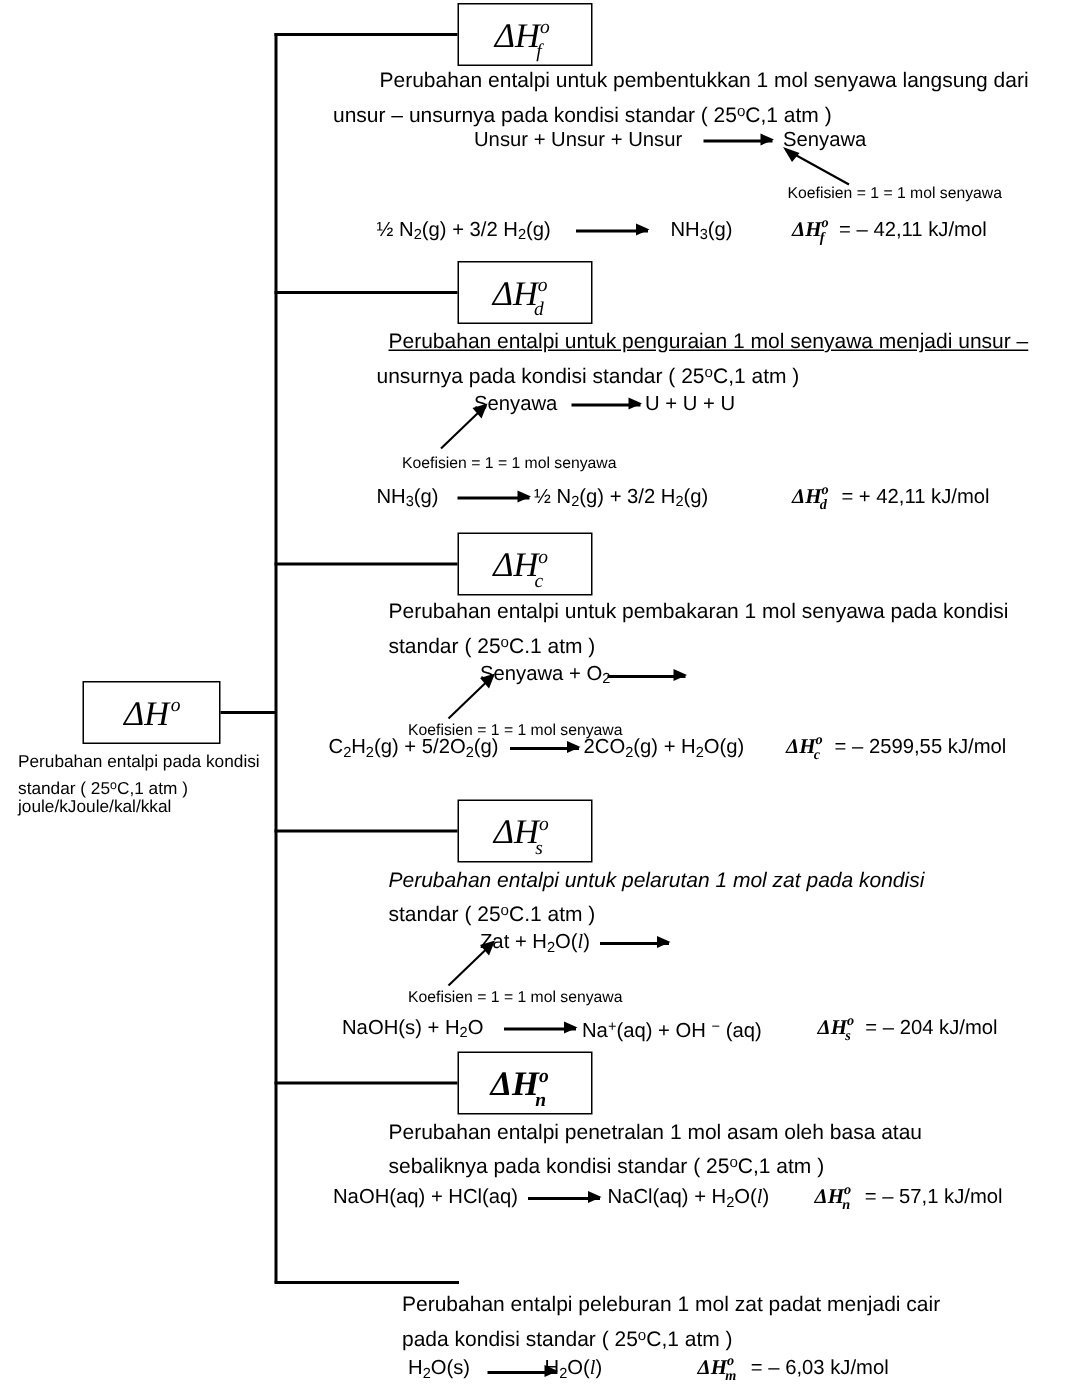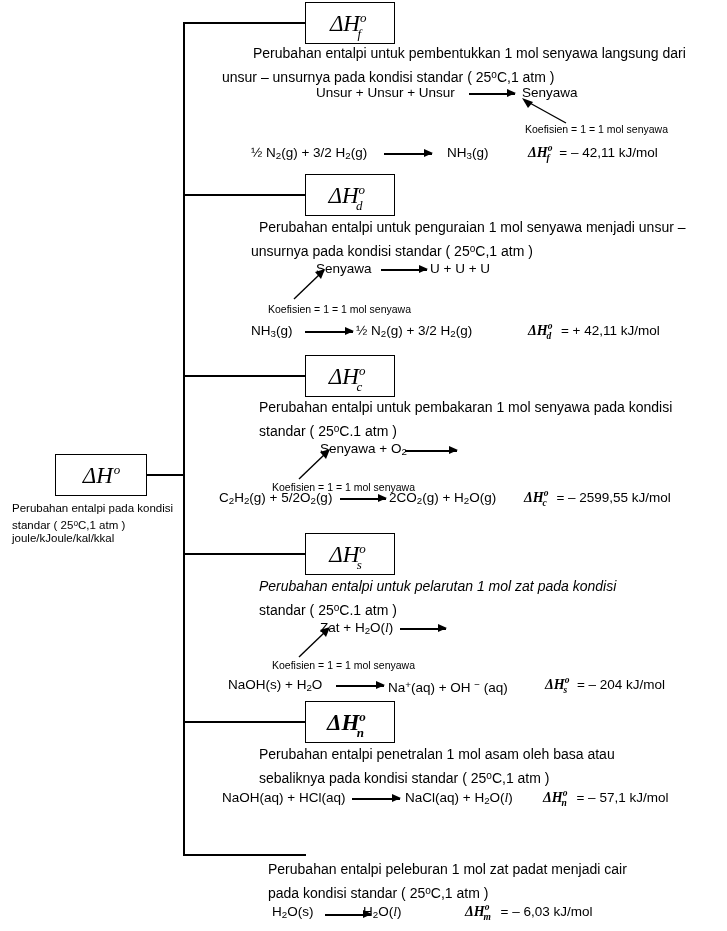--- a/index.html
+++ b/index.html
@@ -103,21 +103,21 @@
   <div class="txt" style="left:528px;top:144px;">
     <span class="dh"><span>ΔH</span><span class="s1">o</span><span class="s2">f</span></span>
     <span>= – 42,11 kJ/mol</span>
   </div>
 
   <div class="box" style="left:305px;top:174px;width:88px;height:40px;">
     <span class="sym">
       <span>ΔH</span><span class="sup">o</span><span class="sub">d</span>
     </span>
   </div>
-  <div class="txt desc" style="left:259px;top:219px;">Perubahan entalpi untuk penguraian 1 mol senyawa menjadi unsur –</div>
+  <div class="txt desc" style="left:259px;top:219px;text-decoration:underline;">Perubahan entalpi untuk penguraian 1 mol senyawa menjadi unsur –</div>
   <div class="txt desc" style="left:251px;top:240px;">unsurnya pada kondisi standar ( 25<sup>o</sup>C,1 atm )</div>
 
   <div class="txt" style="left:316px;top:260px;">Senyawa</div>
   <div class="arrow" style="left:381px;top:269px;width:46px;"></div>
   <div class="txt" style="left:430px;top:260px;">U + U + U</div>
 
   <svg class="diag" style="left:288px;top:268px;width:40px;height:33px;" viewBox="0 0 40 33">
     <line x1="6" y1="31" x2="32" y2="6" stroke="#000" stroke-width="1.4"></line>
     <polygon points="37,1 27,4 33,11" fill="#000"></polygon>
   </svg>

